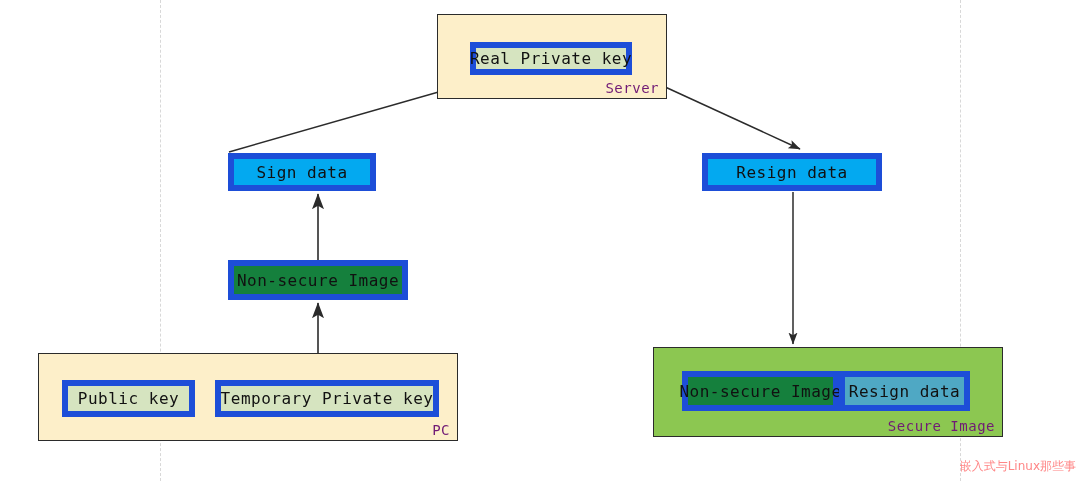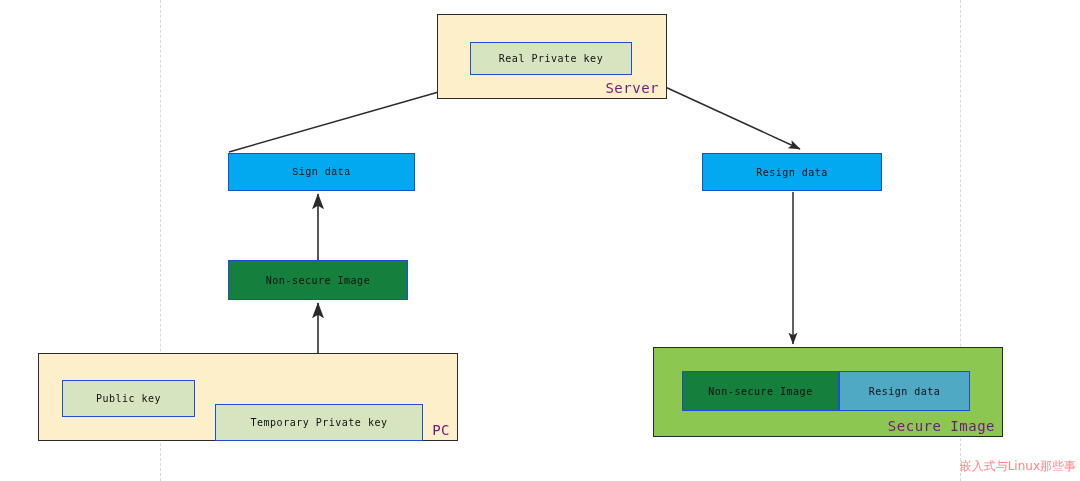--- a/index.html
+++ b/index.html
@@ -28,26 +28,26 @@
   .svg-layer {
     position: absolute;
     left: 0; top: 0;
     width: 1080px; height: 481px;
     pointer-events: none;
   }
 
   .box {
     position: absolute;
     box-sizing: border-box;
-    border: 1px solid #1d4ed8;
+    border: 6px solid #1d4ed8;
     display: flex;
     align-items: center;
     justify-content: center;
     color: #111111;
-    font-size: 10px;
+    font-size: 16px;
     letter-spacing: 0.5px;
     white-space: nowrap;
   }
   .group {
     position: absolute;
     box-sizing: border-box;
     border: 1px solid #2b2b2b;
   }
   .group-label {
     position: absolute;
@@ -64,28 +64,28 @@
   .fill-sage   { background: #d6e4c0; }
   .fill-cyan   { background: #03a9f0; }
   .fill-red    { background: #15803d; }
   .fill-green  { background: #8cc751; }
   .fill-steel  { background: #4fa8c4; }
 
   
   #server-group   { left: 437px; top: 14px;  width: 230px; height: 85px; }
   #real-key-box   { left: 470px; top: 42px;  width: 162px; height: 33px; }
 
-  #sign-data-box   { left: 228px; top: 153px; width: 187px; height: 38px; font-family: Liberation Mono, monospace; }
+  #sign-data-box   { left: 228px; top: 153px; width: 148px; height: 38px; }
   #resign-data-box { left: 702px; top: 153px; width: 180px; height: 38px; }
 
   #nonsecure-box  { left: 228px; top: 260px; width: 180px; height: 40px; }
 
   #pc-group       { left: 38px;  top: 353px; width: 420px; height: 88px; }
   #public-key-box { left: 62px;  top: 380px; width: 133px; height: 37px; }
-  #temp-key-box   { left: 215px; top: 380px; width: 208px; height: 37px; margin-top: 24px; }
+  #temp-key-box   { left: 215px; top: 380px; width: 224px; height: 37px; }
 
   #secure-group      { left: 653px; top: 347px; width: 350px; height: 90px; }
   #secure-nonsecure  { left: 682px; top: 371px; width: 157px; height: 40px; }
   #secure-resign     { left: 839px; top: 371px; width: 131px; height: 40px; }
 
   #watermark {
     position: absolute;
     right: 4px;
     bottom: 6px;
     font-family: "DejaVu Sans", "Liberation Sans", sans-serif;

